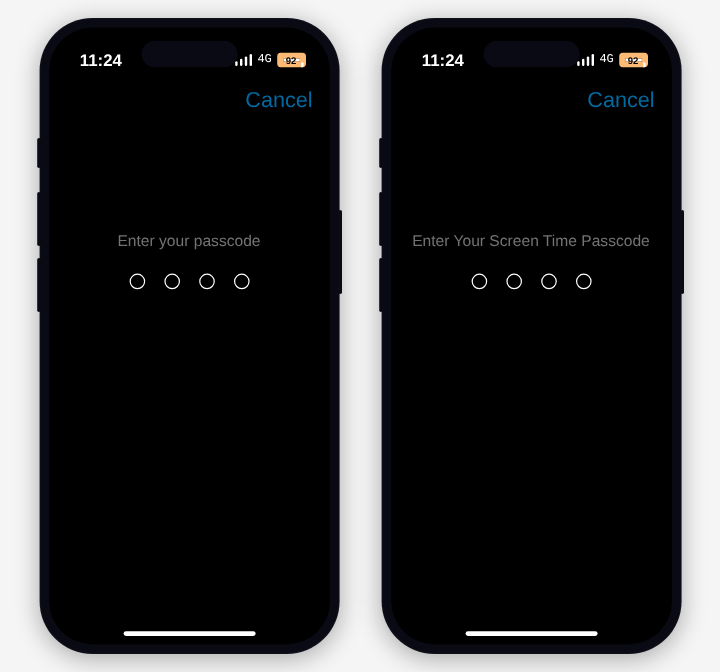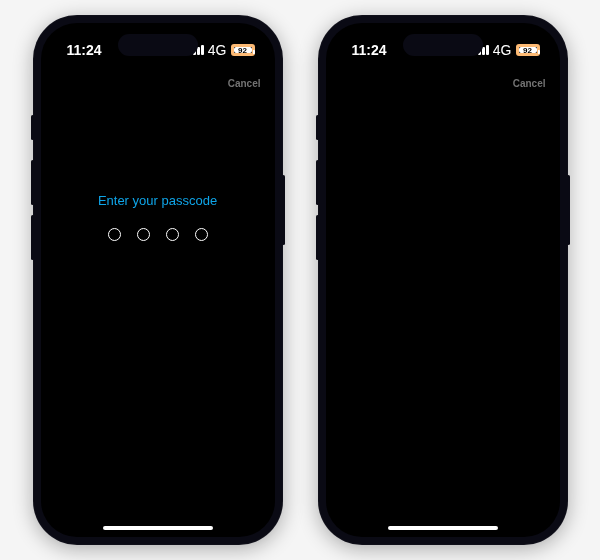--- a/index.html
+++ b/index.html
@@ -71,27 +71,28 @@
       width: 2.5px;
       background: #fff;
       border-radius: 1px;
     }
     .sb1 { height: 4px; }
     .sb2 { height: 6px; }
     .sb3 { height: 8px; }
     .sb4 { height: 10px; }
     .network-label {
       color: #fff;
-      font-size: 14px;
+      font-size: 10px;
       font-weight: 500;
+      font-family: Liberation Mono, monospace;
     }
     .battery-box {
       width: 24px;
       height: 12px;
-      border: 3px solid #fdba74;
+      border: 5px solid #fdba74;
       border-radius: 3px;
       display: flex;
       align-items: center;
       justify-content: center;
       position: relative;
     }
     .battery-box::after {
       content: '';
       position: absolute;
       right: -3px;
@@ -124,30 +125,30 @@
       position: absolute;
       left: 50%;
       transform: translateX(-50%);
       color: #fff;
       font-size: 14px;
       font-weight: 600;
       white-space: nowrap;
     }
     .nav-cancel {
       margin-left: auto;
-      color: #737373;
-      font-size: 10px;
-      font-weight: 700;
+      color: #0369a1;
+      font-size: 18px;
+      font-weight: 400;
     }
     .content {
       padding-top: 90px;
       text-align: center;
     }
     .prompt-text {
-      color: #0ea5e9;
+      color: #737373;
       font-size: 13px;
       font-weight: 500;
     }
     .dots-row {
       display: flex;
       justify-content: center;
       gap: 16px;
       margin-top: 20px;
     }
     .passcode-dot {
@@ -235,15 +236,24 @@
         </div>
         <span class="network-label">4G</span>
         <div class="battery-box">
           <span class="battery-text">92</span>
         </div>
       </div>
     </div>
     <div class="nav-bar">
       <span class="nav-cancel">Cancel</span>
     </div>
+    <div class="content">
+      <div class="prompt-text">Enter Your Screen Time Passcode</div>
+      <div class="dots-row">
+        <div class="passcode-dot"></div>
+        <div class="passcode-dot"></div>
+        <div class="passcode-dot"></div>
+        <div class="passcode-dot"></div>
+      </div>
+    </div>
     <div class="home-indicator"></div>
   </div>
 </div>
 
 </body></html>

